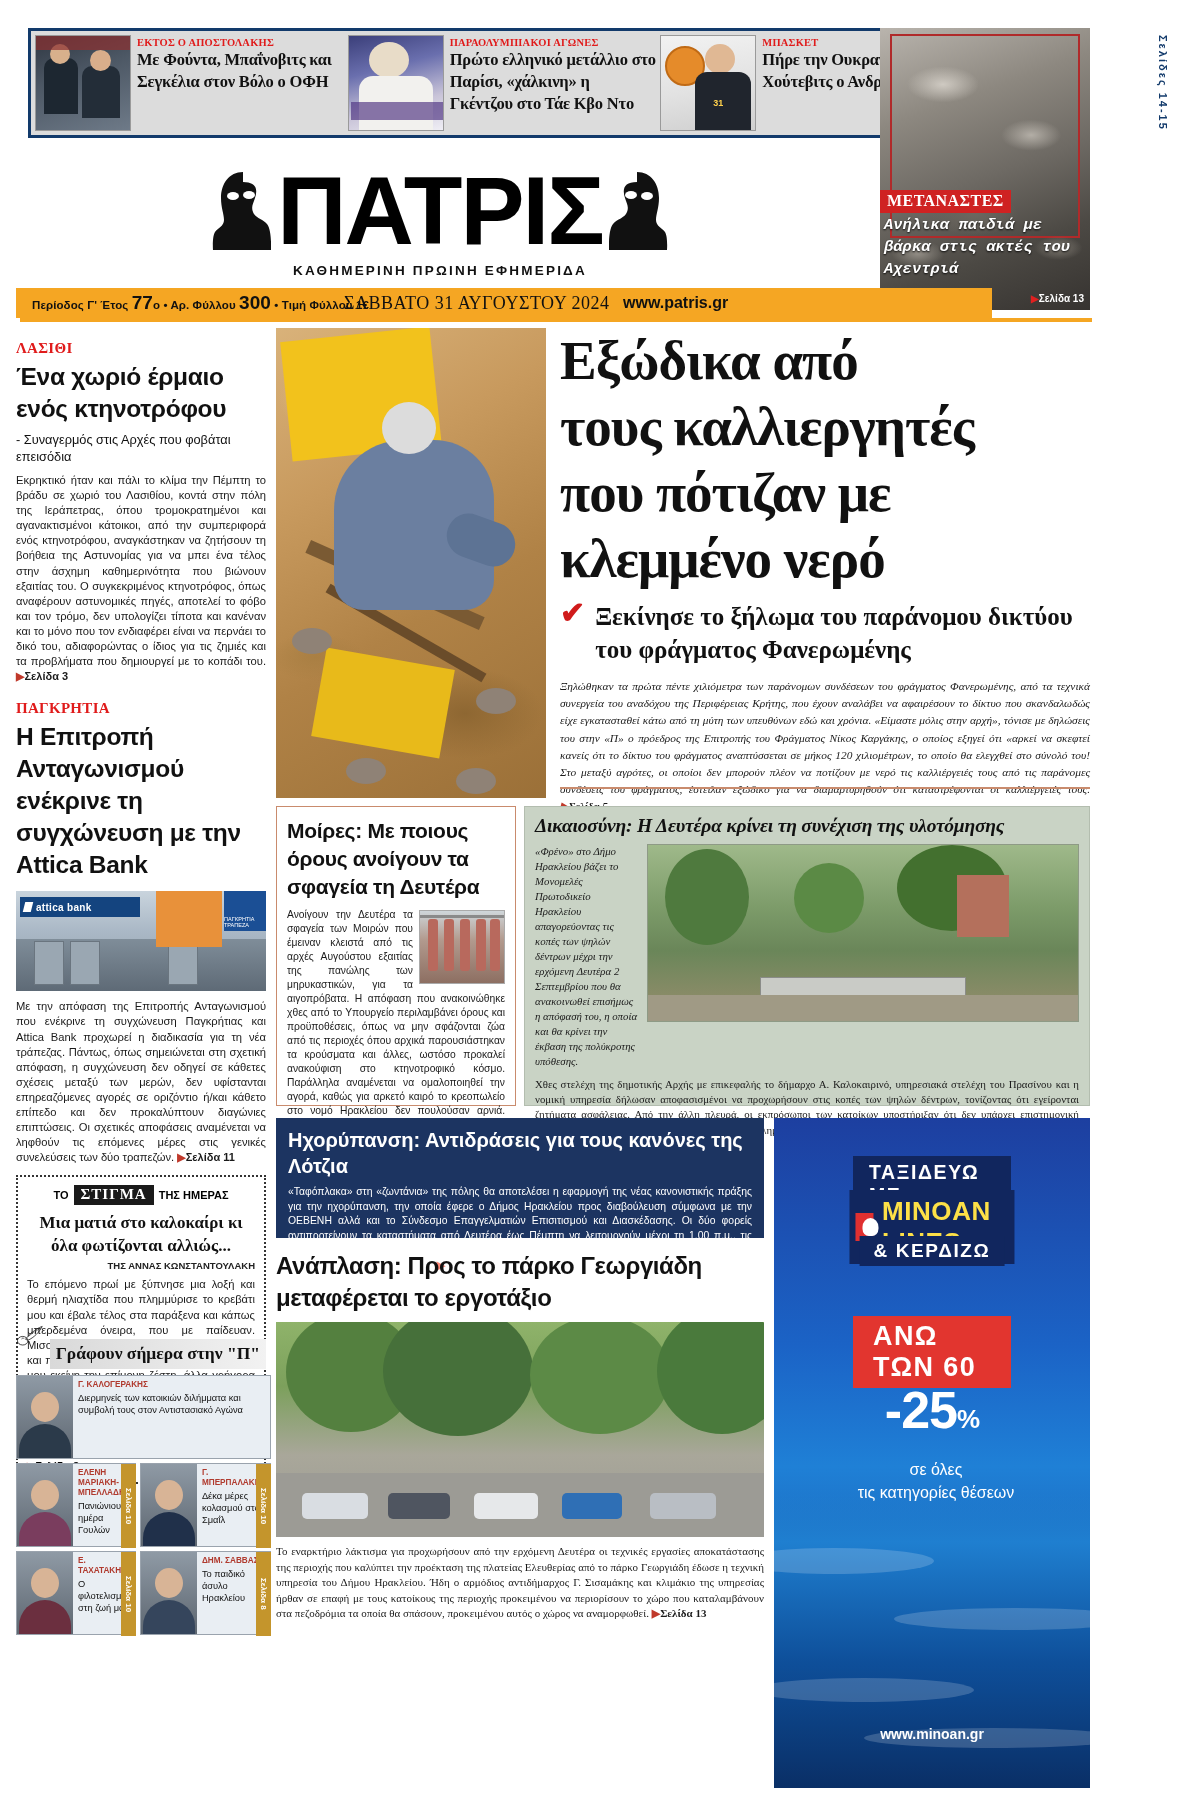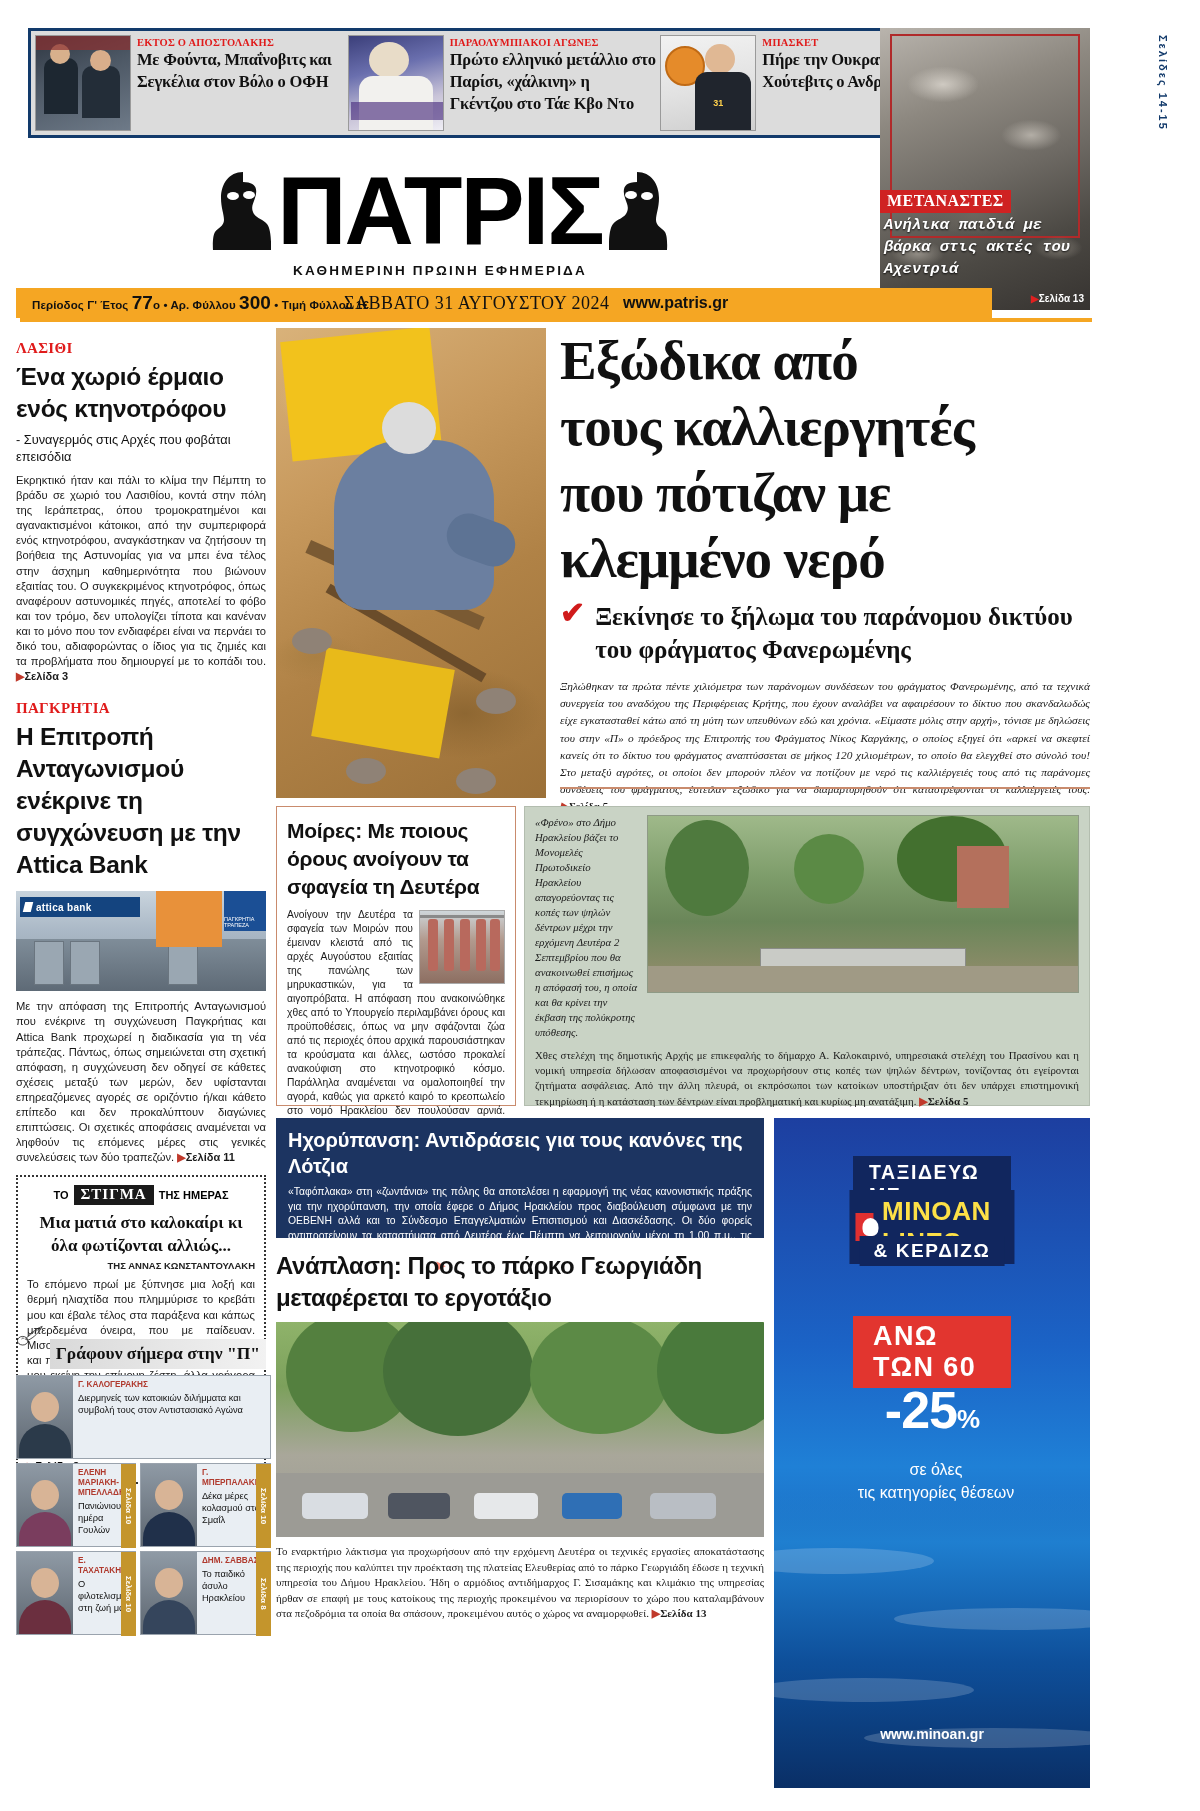--- a/index.html
+++ b/index.html
@@ -654,20 +654,21 @@
     <div class="carcass" style="left:70px"></div>
     <div style="position:absolute;left:0;top:4px;width:100%;height:3px;background:#8a8a8a"></div>
   </div>
   <div class="moires-body">
     <span>Ανοίγουν την Δευτέρα τα σφαγεία των Μοιρών που έμειναν κλειστά από τις αρχές Αυγούστου εξαιτίας της πανώλης των μηρυκαστικών, για τα αιγοπρόβατα. Η απόφαση που ανακοινώθηκε χθες από το Υπουργείο περιλαμβάνει όρους και προϋποθέσεις, όπως να μην σφάζονται ζώα από τις περιοχές όπου αρχικά παρουσιάστηκαν τα κρούσματα και άλλες, ωστόσο προκαλεί ανακούφιση στο κτηνοτροφικό κόσμο. Παράλληλα αναμένεται να ομαλοποιηθεί την αγορά, καθώς για αρκετό καιρό το κρεοπωλείο στο νομό Ηρακλείου δεν πουλούσαν αρνιά.</span>
     <span class="pagelink"><span class="tri">▶</span><span>Σελίδα 7</span></span>
   </div>
 </div>
 
 <div class="dikaio">
+  <div class="dikaio-head">Δικαιοσύνη: Η Δευτέρα κρίνει τη συνέχιση της υλοτόμησης</div>
   <div class="dikaio-row">
     <div class="dikaio-intro">«Φρένο» στο Δήμο Ηρακλείου βάζει το Μονομελές Πρωτοδικείο Ηρακλείου απαγορεύοντας τις κοπές των ψηλών δέντρων μέχρι την ερχόμενη Δευτέρα 2 Σεπτεμβρίου που θα ανακοινωθεί επισήμως η απόφασή του, η οποία και θα κρίνει την έκβαση της πολύκροτης υπόθεσης.</div>
     <div class="dikaio-photo">
       <div class="dk-tree" style="left:4%;top:4px;width:84px;height:96px"></div>
       <div class="dk-tree" style="left:58%;top:0px;width:110px;height:86px;background:#43702f"></div>
       <div class="dk-tree" style="left:34%;top:18px;width:70px;height:70px;background:#5b8a45"></div>
       <div class="dk-building"></div>
       <div class="dk-truck"></div>
       <div style="position:absolute;left:0;bottom:0;width:100%;height:26px;background:#a09a85"></div>
     </div>

